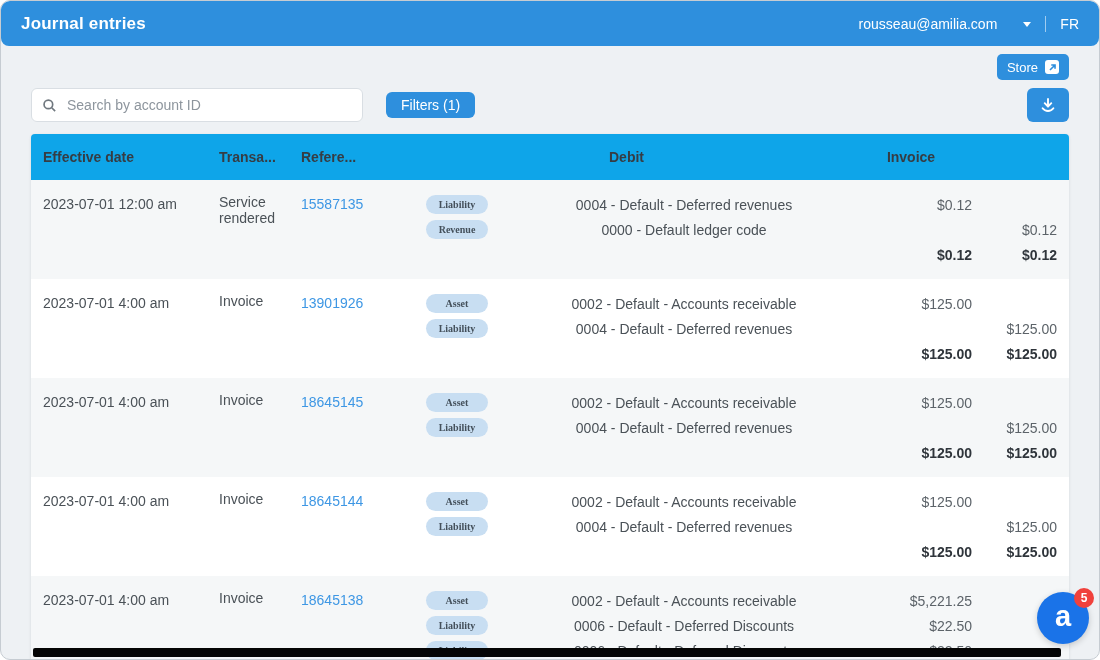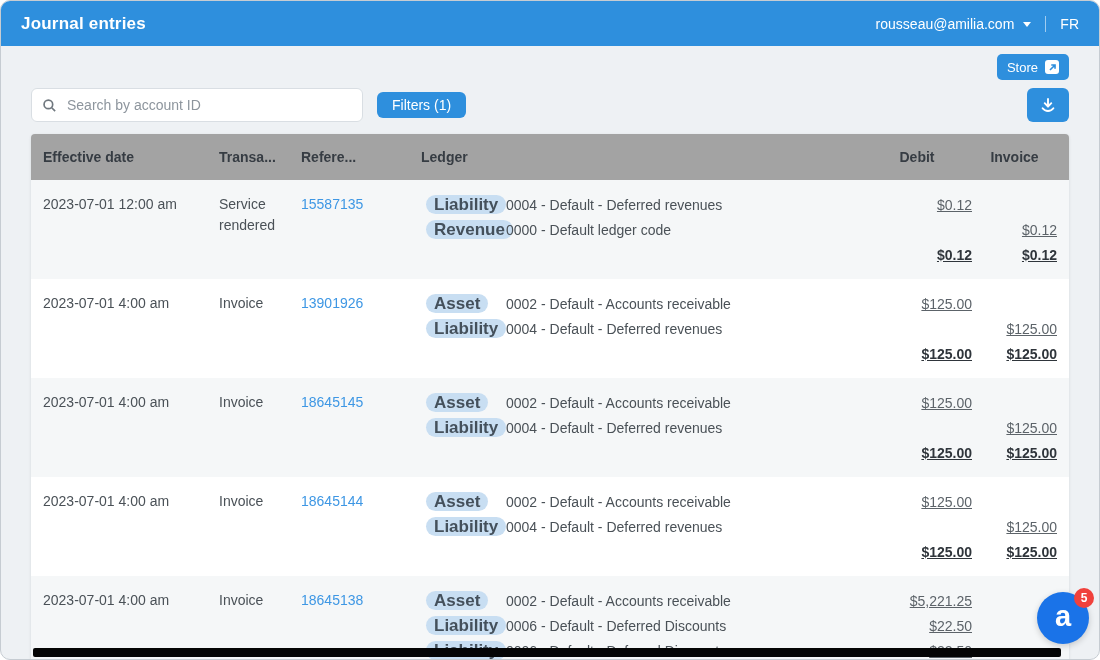--- a/index.html
+++ b/index.html
@@ -2,59 +2,59 @@
 <html style="--accent-blue: #2e8fdd; --link-blue: #3e97e4; --badge-bg: #c8def2; --chat-blue: #1a73e8; --badge-red: #f0413c;"><head>
 <meta charset="utf-8">
 <style>
   html,body{margin:0;padding:0;background:#fff;}
   .frame{
     width:1100px;height:660px;box-sizing:border-box;position:relative;
     border:1px solid #c6ccd2;border-radius:10px;overflow:hidden;
     background:#eef1f4;font-family:"Liberation Sans",sans-serif;
   }
   
-  .topbar{height:45px;background:var(--accent-blue,#2e8fdd);display:flex;align-items:center;justify-content:space-between;padding:0 20px;color:#fff;}
+  .topbar{height:45px;background:var(--accent-blue,#2e8fdd);display:flex;align-items:center;justify-content:space-between;padding:0 20px;color:#fff;border-radius:8px;}
   .page-title{font-size:17px;font-weight:700;letter-spacing:.2px;}
   .topbar-right{display:flex;align-items:center;gap:14px;font-size:14px;}
-  .user-menu{display:flex;align-items:center;gap:9px;cursor:pointer;}
+  .user-menu{display:flex;align-items:center;gap:26px;cursor:pointer;}
   .caret{width:0;height:0;border-left:4px solid transparent;border-right:4px solid transparent;border-top:5px solid #fff;margin-top:2px;}
   .topbar-divider{width:1px;height:16px;background:rgba(255,255,255,.55);}
   .lang{cursor:pointer;}
   
   .content{padding:8px 30px 0;}
   .store-row{display:flex;justify-content:flex-end;height:26px;}
   .btn{background:var(--accent-blue,#2e8fdd);color:#fff;border:none;border-radius:5px;font-family:inherit;cursor:pointer;}
   .store-btn{display:flex;align-items:center;gap:7px;padding:0 10px;height:26px;font-size:13px;}
   .store-icon{width:14px;height:14px;background:#fff;border-radius:3px;display:inline-flex;align-items:center;justify-content:center;}
-  .toolbar-row{display:flex;align-items:center;margin-top:8px;gap:14px;}
+  .toolbar-row{display:flex;align-items:center;margin-top:8px;gap:23px;}
   .search-box{width:332px;height:34px;background:#fff;border:1px solid #d9dee3;border-radius:6px;display:flex;align-items:center;padding:0 10px;gap:8px;box-sizing:border-box;}
   .search-box input{border:none;outline:none;flex:1;font-size:14px;font-family:inherit;color:#3c434a;background:transparent;}
   .search-box input::placeholder{color:#8d959d;}
   .filters-btn{height:26px;padding:0 15px;font-size:14px;border-radius:6px;}
   .spacer{flex:1;}
   .download-btn{width:42px;height:34px;border-radius:6px;display:flex;align-items:center;justify-content:center;}
   
-  .card{margin-top:12px;background:#a3a3a3;border-radius:4px 4px 0 0;box-shadow:0 1px 3px rgba(40,50,60,.12);height:527px;overflow:hidden;}
+  .card{margin-top:12px;background:#0ea5e9;border-radius:4px 4px 0 0;box-shadow:0 1px 3px rgba(40,50,60,.12);height:527px;overflow:hidden;}
   .thead{display:grid;grid-template-columns:188px 82px 90px 1fr 110px 97px;height:46px;align-items:center;font-weight:700;font-size:14px;color:#363c43;}
   .th-date{padding-left:12px;}
   .th-ledger{padding-left:30px;}
   .th-num{text-align:center;}
   .th-credit{padding-right:12px;}
   .trow{display:grid;grid-template-columns:188px 82px 90px 1fr;padding:12px 0;font-size:14px;color:#4a5157;}
   .row-grey{background:#f5f7f8;}
   .row-white{background:#fff;}
   .cell{line-height:25px;}
   .c-date{padding-left:12px;}
-  .c-trans{line-height:21px;padding-top:2px;padding-right:14px;}
+  .c-trans{line-height:16px;padding-top:2px;padding-right:14px;}
   .ref-link{color:var(--link-blue,#3e97e4);text-decoration:none;cursor:pointer;}
   .lines{padding-left:30px;}
   .ledger-line{display:grid;grid-template-columns:79px 1fr 110px 97px;align-items:center;height:25px;}
-  .badge{display:inline-block;min-width:62px;padding:0 8px;height:19px;line-height:19px;background:var(--badge-bg,#c8def2);color:#44505b;font-size:17px;font-weight:700;border-radius:10px;text-align:center;margin-left:5px;box-sizing:border-box;}
-  .account{padding-left:6px;color:#4a5157;white-space:nowrap;overflow:hidden;}
-  .amount{text-align:right;color:#5c6369;text-decoration:underline;}
+  .badge{display:inline-block;min-width:62px;padding:0 8px;height:19px;line-height:19px;background:var(--badge-bg,#c8def2);color:#44505b;font-size:10px;font-weight:700;border-radius:10px;text-align:center;margin-left:5px;box-sizing:border-box;font-family:Liberation Serif, serif;}
+  .account{padding-left:6px;color:#4a5157;white-space:nowrap;overflow:hidden;text-align:center;}
+  .amount{text-align:right;color:#5c6369;}
   .amount.credit-amt{padding-right:12px;}
   .total-line .amount{font-weight:700;color:#2f353b;}
   
   .bottom-bar{position:absolute;left:32px;right:38px;bottom:2px;height:9px;background:#050505;border-radius:2px;}
   .chat-widget{position:absolute;right:10px;bottom:15px;width:52px;height:52px;border-radius:50%;background:var(--chat-blue,#1a73e8);display:flex;align-items:center;justify-content:center;cursor:pointer;box-shadow:0 2px 6px rgba(0,0,0,.18);}
   .chat-logo{color:#fff;font-size:29px;font-weight:700;line-height:1;margin-top:-3px;}
   .chat-badge{position:absolute;top:-4px;right:-5px;width:20px;height:20px;border-radius:50%;background:var(--badge-red,#f0413c);color:#fff;font-size:12px;font-weight:700;display:flex;align-items:center;justify-content:center;}
 </style>
 </head>
 <body>
@@ -103,21 +103,20 @@
             <path d="M2.6 11.3c1.4 1.9 3 2.7 5.4 2.7s4-0.8 5.4-2.7"></path>
           </svg>
       </button>
     </div>
 
     <div class="card">
       <div class="thead">
         <div class="th th-date">Effective date</div>
         <div class="th">Transa...</div>
         <div class="th">Refere...</div>
-        <div class="th th-ledger">Ledger</div>
         <div class="th th-num">Debit</div>
         <div class="th th-num th-credit">Invoice</div>
       </div>
       <div class="tbody">
   <div class="trow row-grey">
     <div class="cell c-date">2023-07-01 12:00 am</div>
     <div class="cell c-trans">Service rendered</div>
     <div class="cell c-ref">
       <a class="ref-link">15587135</a>
     </div>

